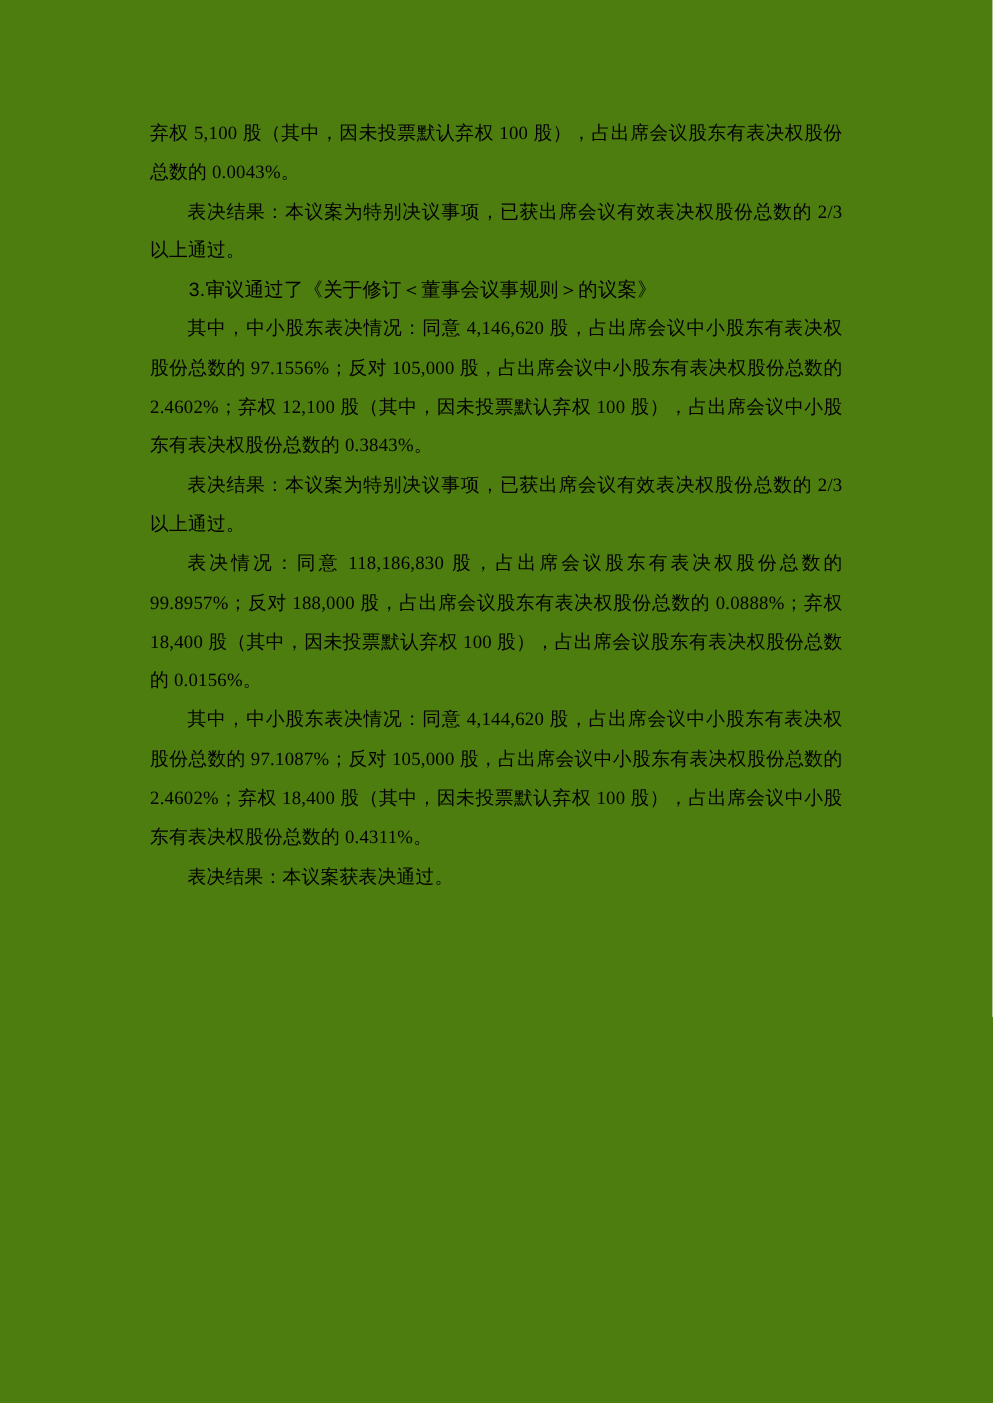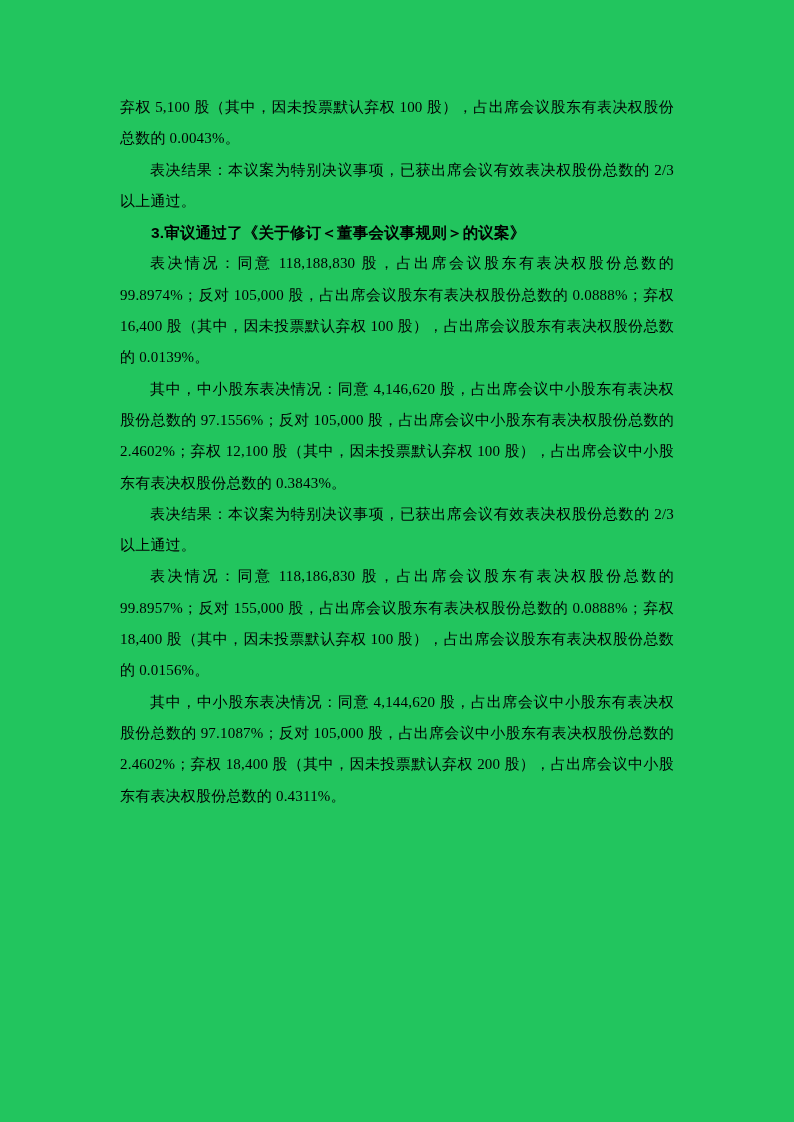--- a/index.html
+++ b/index.html
@@ -5,21 +5,21 @@
   html, body {
     margin: 0;
     padding: 0;
     background: #ffffff;
   }
   .page {
     position: relative;
     width: 794px;
     height: 1122px;
     box-sizing: border-box;
-    background: #22c55e;
+    background: #4d7c0f;
     padding: 92px 120px 0 120px;
     overflow: hidden;
   }
   .doc-content p {
     margin: 0;
     padding: 0;
     font-family: "Liberation Serif", "DejaVu Serif", serif;
     font-size: 15px;
     line-height: 31.3px;
     color: #000000;
@@ -27,32 +27,32 @@
     letter-spacing: 0.2px;
   }
   .doc-content p.body,
   .doc-content p.heading {
     text-indent: 2em;
   }
   .doc-content p.body-noindent {
     text-indent: 0;
   }
   .doc-content p.heading {
-    font-weight: bold;
+    font-weight: normal;
     font-family: "Liberation Sans", "DejaVu Sans", sans-serif;
     font-size: 15.5px;
   }
 </style>
 </head>
 <body>
 
 <div class="page">
   <div class="doc-content">
       <p class="body-noindent">弃权 5,100 股（其中，因未投票默认弃权 100 股），占出席会议股东有表决权股份总数的 0.0043%。</p>
       <p class="body">表决结果：本议案为特别决议事项，已获出席会议有效表决权股份总数的 2/3 以上通过。</p>
       <p class="heading">3.审议通过了《关于修订＜董事会议事规则＞的议案》</p>
-      <p class="body">表决情况：同意 118,188,830 股，占出席会议股东有表决权股份总数的 99.8974%；反对 105,000 股，占出席会议股东有表决权股份总数的 0.0888%；弃权 16,400 股（其中，因未投票默认弃权 100 股），占出席会议股东有表决权股份总数的 0.0139%。</p>
       <p class="body">其中，中小股东表决情况：同意 4,146,620 股，占出席会议中小股东有表决权股份总数的 97.1556%；反对 105,000 股，占出席会议中小股东有表决权股份总数的 2.4602%；弃权 12,100 股（其中，因未投票默认弃权 100 股），占出席会议中小股东有表决权股份总数的 0.3843%。</p>
       <p class="body">表决结果：本议案为特别决议事项，已获出席会议有效表决权股份总数的 2/3 以上通过。</p>
-      <p class="body">表决情况：同意 118,186,830 股，占出席会议股东有表决权股份总数的 99.8957%；反对 155,000 股，占出席会议股东有表决权股份总数的 0.0888%；弃权 18,400 股（其中，因未投票默认弃权 100 股），占出席会议股东有表决权股份总数的 0.0156%。</p>
-      <p class="body">其中，中小股东表决情况：同意 4,144,620 股，占出席会议中小股东有表决权股份总数的 97.1087%；反对 105,000 股，占出席会议中小股东有表决权股份总数的 2.4602%；弃权 18,400 股（其中，因未投票默认弃权 200 股），占出席会议中小股东有表决权股份总数的 0.4311%。</p>
+      <p class="body">表决情况：同意 118,186,830 股，占出席会议股东有表决权股份总数的 99.8957%；反对 188,000 股，占出席会议股东有表决权股份总数的 0.0888%；弃权 18,400 股（其中，因未投票默认弃权 100 股），占出席会议股东有表决权股份总数的 0.0156%。</p>
+      <p class="body">其中，中小股东表决情况：同意 4,144,620 股，占出席会议中小股东有表决权股份总数的 97.1087%；反对 105,000 股，占出席会议中小股东有表决权股份总数的 2.4602%；弃权 18,400 股（其中，因未投票默认弃权 100 股），占出席会议中小股东有表决权股份总数的 0.4311%。</p>
+      <p class="body">表决结果：本议案获表决通过。</p>
     </div>
 </div>
 
 </body></html>

